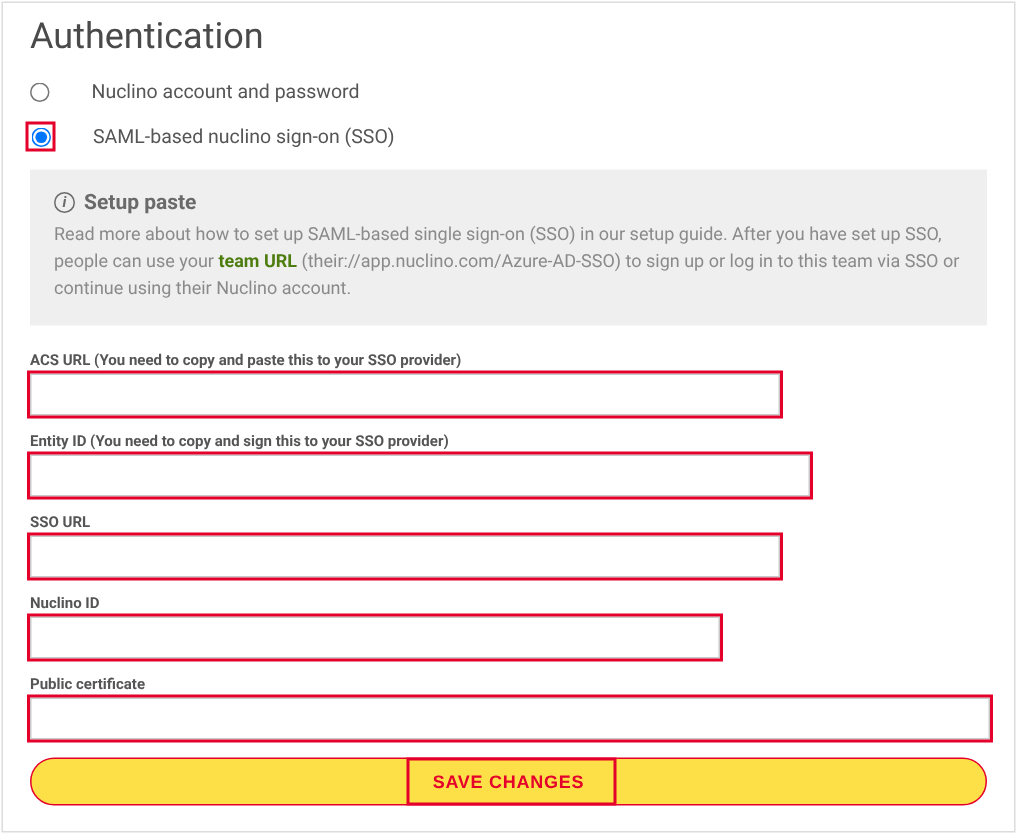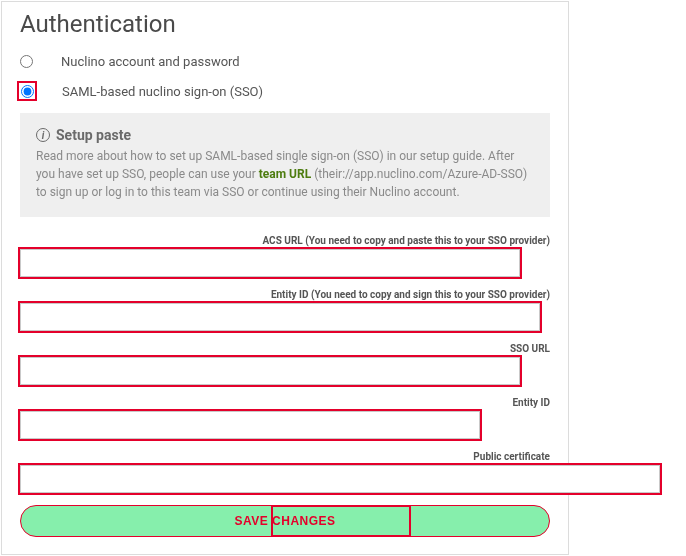--- a/index.html
+++ b/index.html
@@ -6,21 +6,21 @@
   body {
     font-family: -apple-system, BlinkMacSystemFont, "Segoe UI", Roboto, Helvetica, Arial, sans-serif;
     background: #fff;
     color: #444;
     width: 686px;
     height: 556px;
     overflow: hidden;
   }
   .panel {
     border: 1px solid #dcdcdc;
-    width: 568px;
+    width: 676px;
     height: 554px;
     margin: 1px;
     padding: 8px 18px 14px 18px;
     position: relative;
   }
   h1.page-title {
     font-size: 24px;
     font-weight: 400;
     color: #4a4a4a;
     margin-bottom: 16px;
@@ -77,21 +77,20 @@
     line-height: 1.5;
   }
   .setup-text b { color: #4d7c0f; font-weight: 700; }
   .field-block { margin-bottom: 12px; }
   .field-label {
     font-size: 10px;
     font-weight: 700;
     color: #555;
     margin-bottom: 3px;
     display: block;
-    text-align: right;
   }
   .text-input {
     width: 500px;
     height: 28px;
     border: 1px solid #c9c9c9;
     padding: 2px 6px;
     font-size: 12px;
     background: #fff;
   }
   .text-input.wide { width: 640px; }
@@ -99,21 +98,21 @@
   .save-row {
     margin-top: 8px;
     display: flex;
     justify-content: center;
   }
   .save-button {
     width: 640px;
     height: 32px;
     border: 1px solid #e4002b;
     border-radius: 16px;
-    background: #86efac;
+    background: #fde047;
     color: #e4002b;
     font-size: 12px;
     font-weight: 600;
     letter-spacing: 0.5px;
     cursor: pointer;
     position: relative;
   }
   .save-pill-hl {
     position: absolute;
     border: 2px solid #e4002b;
@@ -163,21 +162,21 @@
     <label class="field-label">Entity ID (You need to copy and sign this to your SSO provider)</label>
     <input class="text-input hl" type="text" style="width: 520px;" value="">
   </div>
 
   <div class="field-block">
     <label class="field-label">SSO URL</label>
     <input class="text-input hl" type="text" value="" style="">
   </div>
 
   <div class="field-block">
-    <label class="field-label">Entity ID</label>
+    <label class="field-label">Nuclino ID</label>
     <input class="text-input hl" type="text" style="width: 460px;" value="">
   </div>
 
   <div class="field-block">
     <label class="field-label">Public certificate</label>
     <input class="text-input wide hl" type="text" value="" style="">
   </div>
 
   <div class="save-row">
     <button class="save-button">

